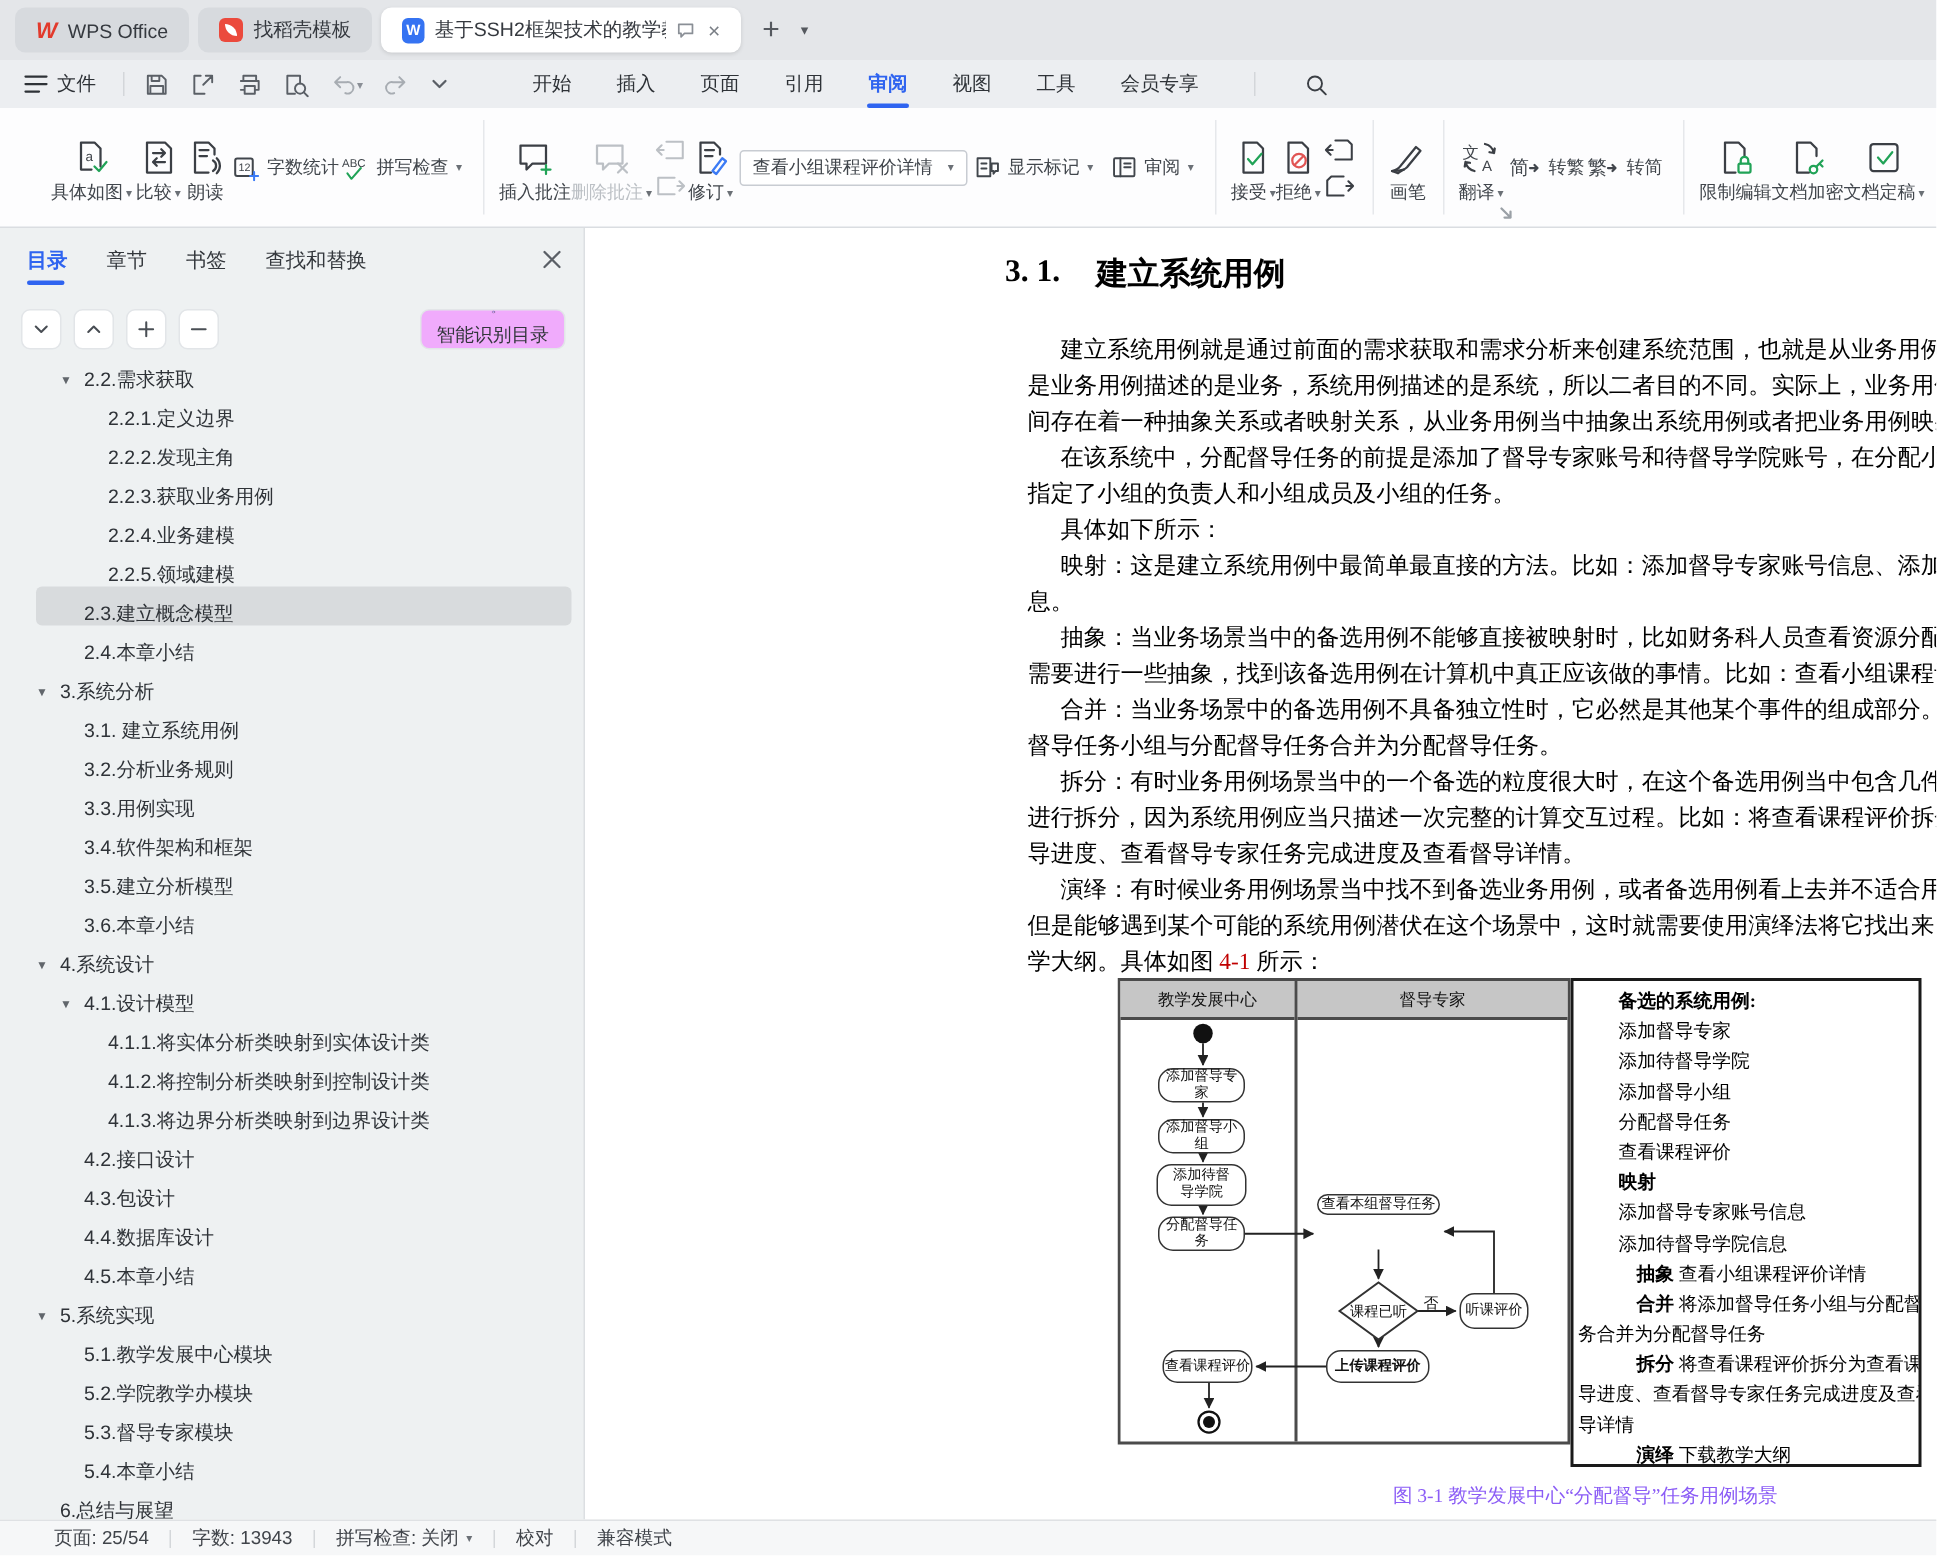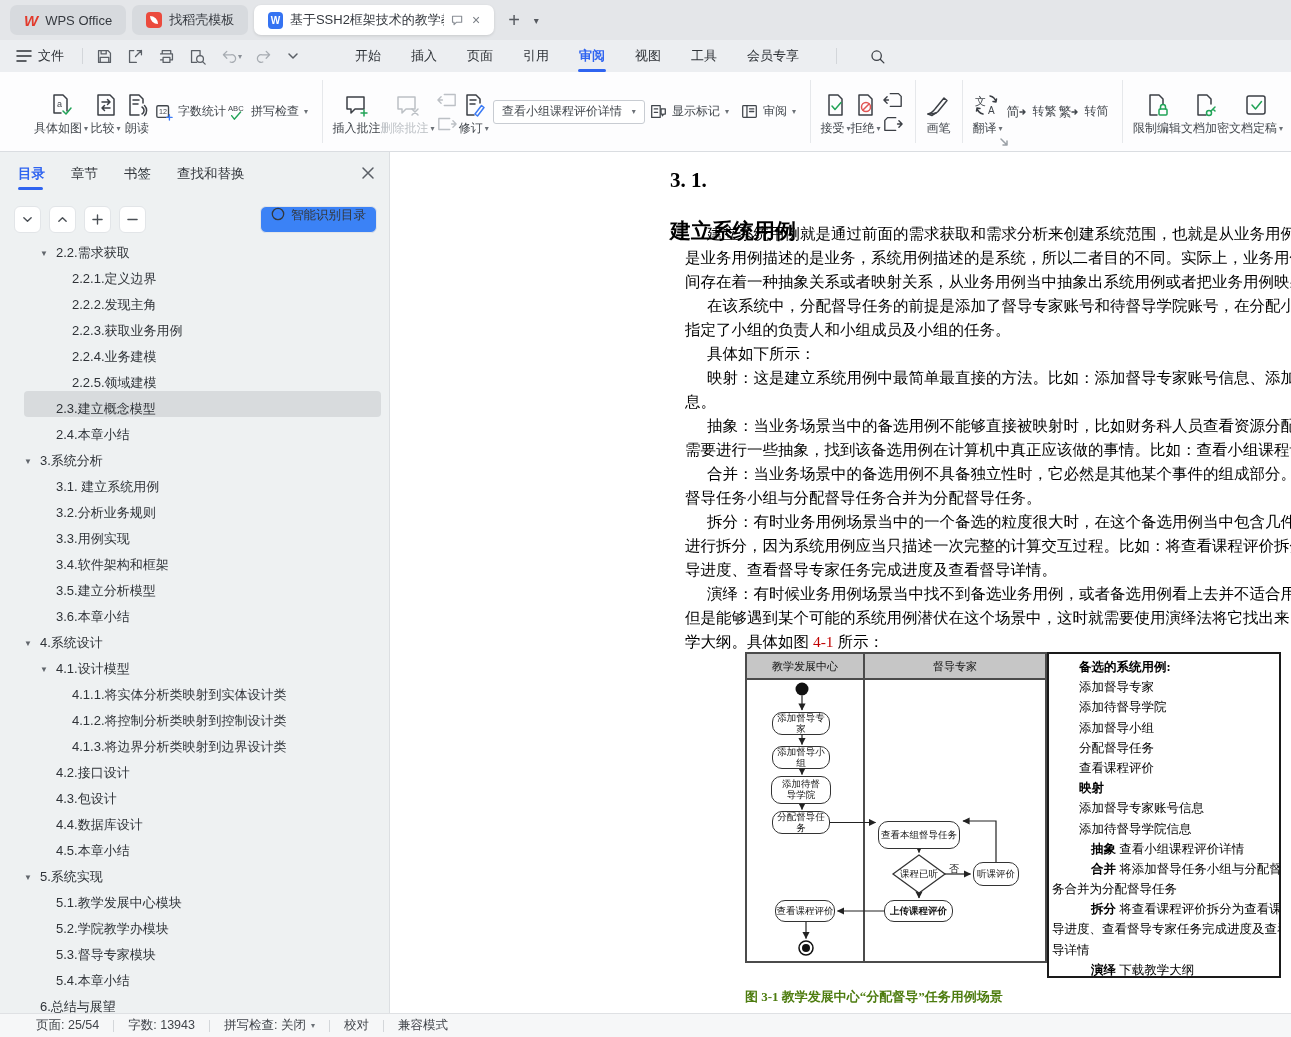--- a/index.html
+++ b/index.html
@@ -54,50 +54,50 @@
 
   
   .sidebar { position:absolute; left:0; top:152px; width:390px; bottom:24px; background:#eef1f2; border-right:1px solid #dcdfe2; }
   .sb-tabs { display:flex; align-items:center; height:44px; padding-left:18px; gap:26px; font-size:13.5px; color:#33373c; }
   .sb-tab { position:relative; line-height:44px; }
   .sb-tab.active { color:#2f64f0; font-weight:700; }
   .sb-tab.active::after { content:""; position:absolute; left:0; right:2px; bottom:6px; height:3px; background:#2f64f0; border-radius:2px; }
   .sb-close { position:absolute; right:14px; top:14px; color:#5a5f66; }
   .sb-toolbar { position:absolute; left:14px; top:54px; right:12px; height:27px; display:flex; gap:8px; }
   .sbtn { width:27px; height:27px; background:#fff; border:1px solid #e2e5e8; border-radius:6px; display:flex; align-items:center; justify-content:center; color:#4a4f55; font-size:14px; }
-  .smart-btn { position:absolute; right:0; top:0; height:27px; background:#3b82f6; border:1px solid #e2e5e8; border-radius:6px; display:flex; align-items:flex-start; gap:6px; padding:0 10px; font-size:12.5px; color:#33373c; }
+  .smart-btn { position:absolute; right:0; top:0; height:27px; background:#f0abfc; border:1px solid #e2e5e8; border-radius:6px; display:flex; align-items:center; gap:6px; padding:0 10px; font-size:12.5px; color:#33373c;flex-direction:column; }
   .toc-list { position:absolute; left:0; top:83px; right:0; bottom:0; overflow:hidden; }
   .toc-row { position:relative; height:26px; line-height:35px; margin:0 8px 0 24px; font-size:13px; color:#2f3338; white-space:nowrap; }
   .toc-row.selected { background:#d8dbdd; border-radius:4px; }
   .caret { display:inline-block; width:16px; margin-left:-16px; font-size:9px; color:#61666c; text-align:left; vertical-align:1px; }
   .v-scroll { position:absolute; left:391px; top:558px; width:7px; height:104px; background:#c5c8cc; border-radius:4px; }
 
   
   .docarea { position:absolute; left:390px; top:152px; right:0; bottom:24px; background:#fff; overflow:hidden; font-family:"Liberation Serif","DejaVu Serif",serif; }
-  .doc-heading { position:absolute; left:280px; top:16px; display:flex; gap:24px; font-size:21px; font-weight:700; color:#000;flex-direction:column; }
+  .doc-heading { position:absolute; left:280px; top:16px; display:flex; gap:24px; font-size:21px; font-weight:700; color:#000; }
   .doc-lines { position:absolute; left:295px; top:70px; width:606px; height:436px; overflow:hidden; }
   .doc-line { height:24px; line-height:24px; font-size:15.5px; color:#000; white-space:nowrap; }
   .doc-line.ind { padding-left:22px; }
   .xref { color:#c00000; }
 
   
   .figure { position:absolute; left:355px; top:500px; width:546px; height:360px; overflow:hidden; }
   .fig-table { position:absolute; left:0; top:0; width:302px; height:311px; border:2px solid #4b4b4b; background:#fff; }
   .lane-head { position:absolute; top:0; height:26px; background:#c6c6c6; border-bottom:2px solid #4b4b4b; display:flex; align-items:center; justify-content:center; font-size:11px; color:#111; }
   .lane-div { position:absolute; left:116px; top:0; bottom:0; width:2px; background:#4b4b4b; }
   .fig-svg { position:absolute; left:0; top:0; }
   .fnode { position:absolute; border:1.4px solid #333; border-radius:10px; background:#fff; display:flex; align-items:center; justify-content:center; text-align:center; font-size:9.5px; line-height:1.15; color:#111; }
   .fdiamond-label { position:absolute; font-size:9.5px; color:#111; }
   .fno { position:absolute; font-size:10px; color:#111; }
   .fig-panel { position:absolute; left:302px; top:0; width:234px; height:326px; border:2px solid #1a1a1a; background:#fff; padding-top:3px; }
   .p-line { height:20.2px; line-height:20.2px; font-size:12.5px; color:#000; white-space:nowrap; overflow:hidden; }
   .p-line.std { padding-left:30px; }
   .p-line.kw { padding-left:42px; }
   .p-line.cont { padding-left:3px; }
-  .fig-caption { position:absolute; left:0; top:336px; width:440px; text-align:left; font-size:13px; color:#4d7c0f;font-weight:bold; }
+  .fig-caption { position:absolute; left:0; top:336px; width:440px; text-align:right; font-size:13px; color:#8b5cf6; }
 
   
   .statusbar { position:absolute; left:0; bottom:0; right:0; height:24px; background:#f6f7f8; border-top:1px solid #dfe1e4; display:flex; align-items:center; padding-left:36px; font-size:12.5px; color:#40444a; }
   .sdiv { width:1px; height:12px; background:#d4d7da; margin:0 14px; }
   .scaret { font-size:8px; color:#6b7076; margin-left:5px; }
 </style>
 </head>
 <body>
 
 <div class="tabbar">
@@ -598,21 +598,21 @@
       <circle cx="57" cy="37" r="6.5" fill="#111"></circle>
       <polygon points="148,222 174,203 200,222 174,241" fill="#fff" stroke="#333" stroke-width="1.3"></polygon>
       <circle cx="61" cy="296" r="7" fill="none" stroke="#111" stroke-width="1.5"></circle>
       <circle cx="61" cy="296" r="4" fill="#111"></circle>
     </svg>
 
     <div class="fnode" style="left:27px; top:60px; width:58px; height:23px;">添加督导专家</div>
     <div class="fnode" style="left:27px; top:94px; width:58px; height:23px;">添加督导小组</div>
     <div class="fnode" style="left:26px; top:124px; width:60px; height:28px; padding:0 6px;">添加待督导学院</div>
     <div class="fnode" style="left:27px; top:159px; width:58px; height:23px;">分配督导任务</div>
-    <div class="fnode" style="left:133px; top:169px; width:82px; height:28px;text-align:center;">查看本组督导任务</div>
+    <div class="fnode" style="left:133px; top:144px; width:82px; height:14px;text-align:center;">查看本组督导任务</div>
     <div class="fnode" style="left:228px; top:210px; width:46px; height:24px;">听课评价</div>
     <div class="fnode" style="left:139px; top:248px; width:69px; height:22px;font-weight:bold;">上传课程评价</div>
     <div class="fnode" style="left:30px; top:248px; width:60px; height:22px;">查看课程评价</div>
     <div class="fdiamond-label" style="left:152px; top:216px; width:44px; text-align:center;">课程已听</div>
     <div class="fno" style="left:204px; top:210px;">否</div>
 
     <div class="fig-panel">
       <div id="panel-lines">
           <div class="p-line std"><b>备选的系统用例:</b></div>
           <div class="p-line std">添加督导专家</div>

